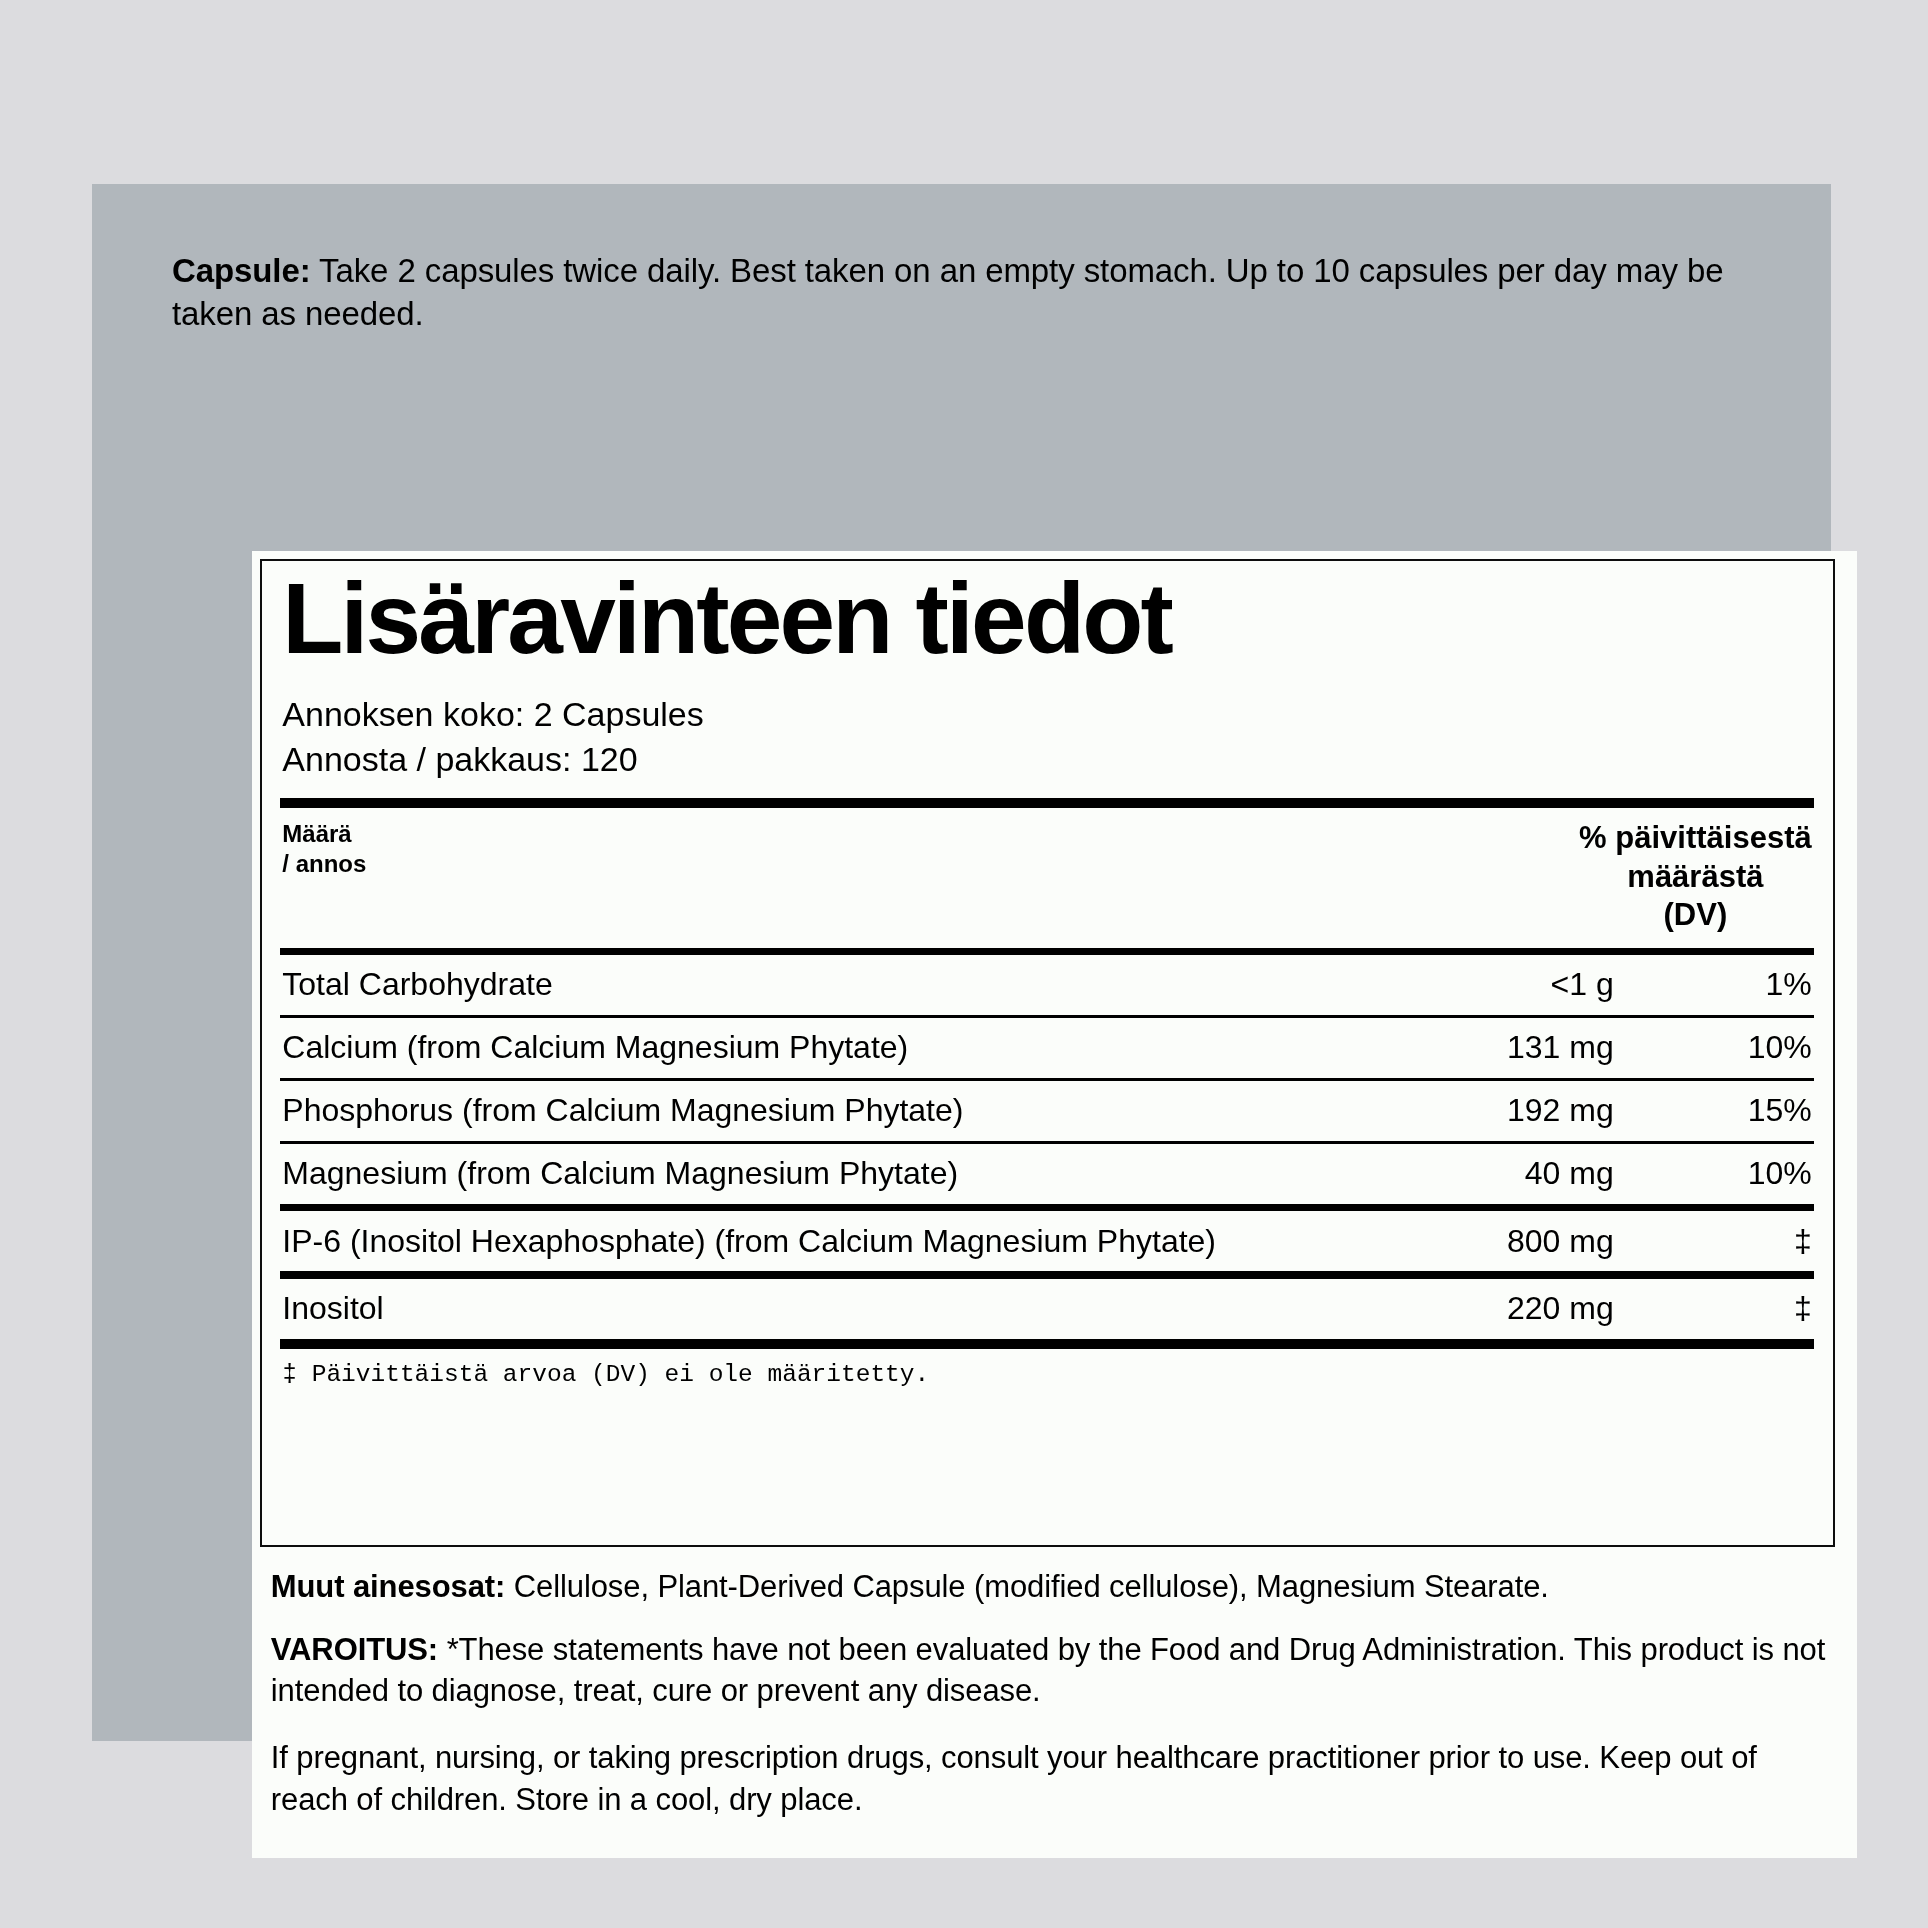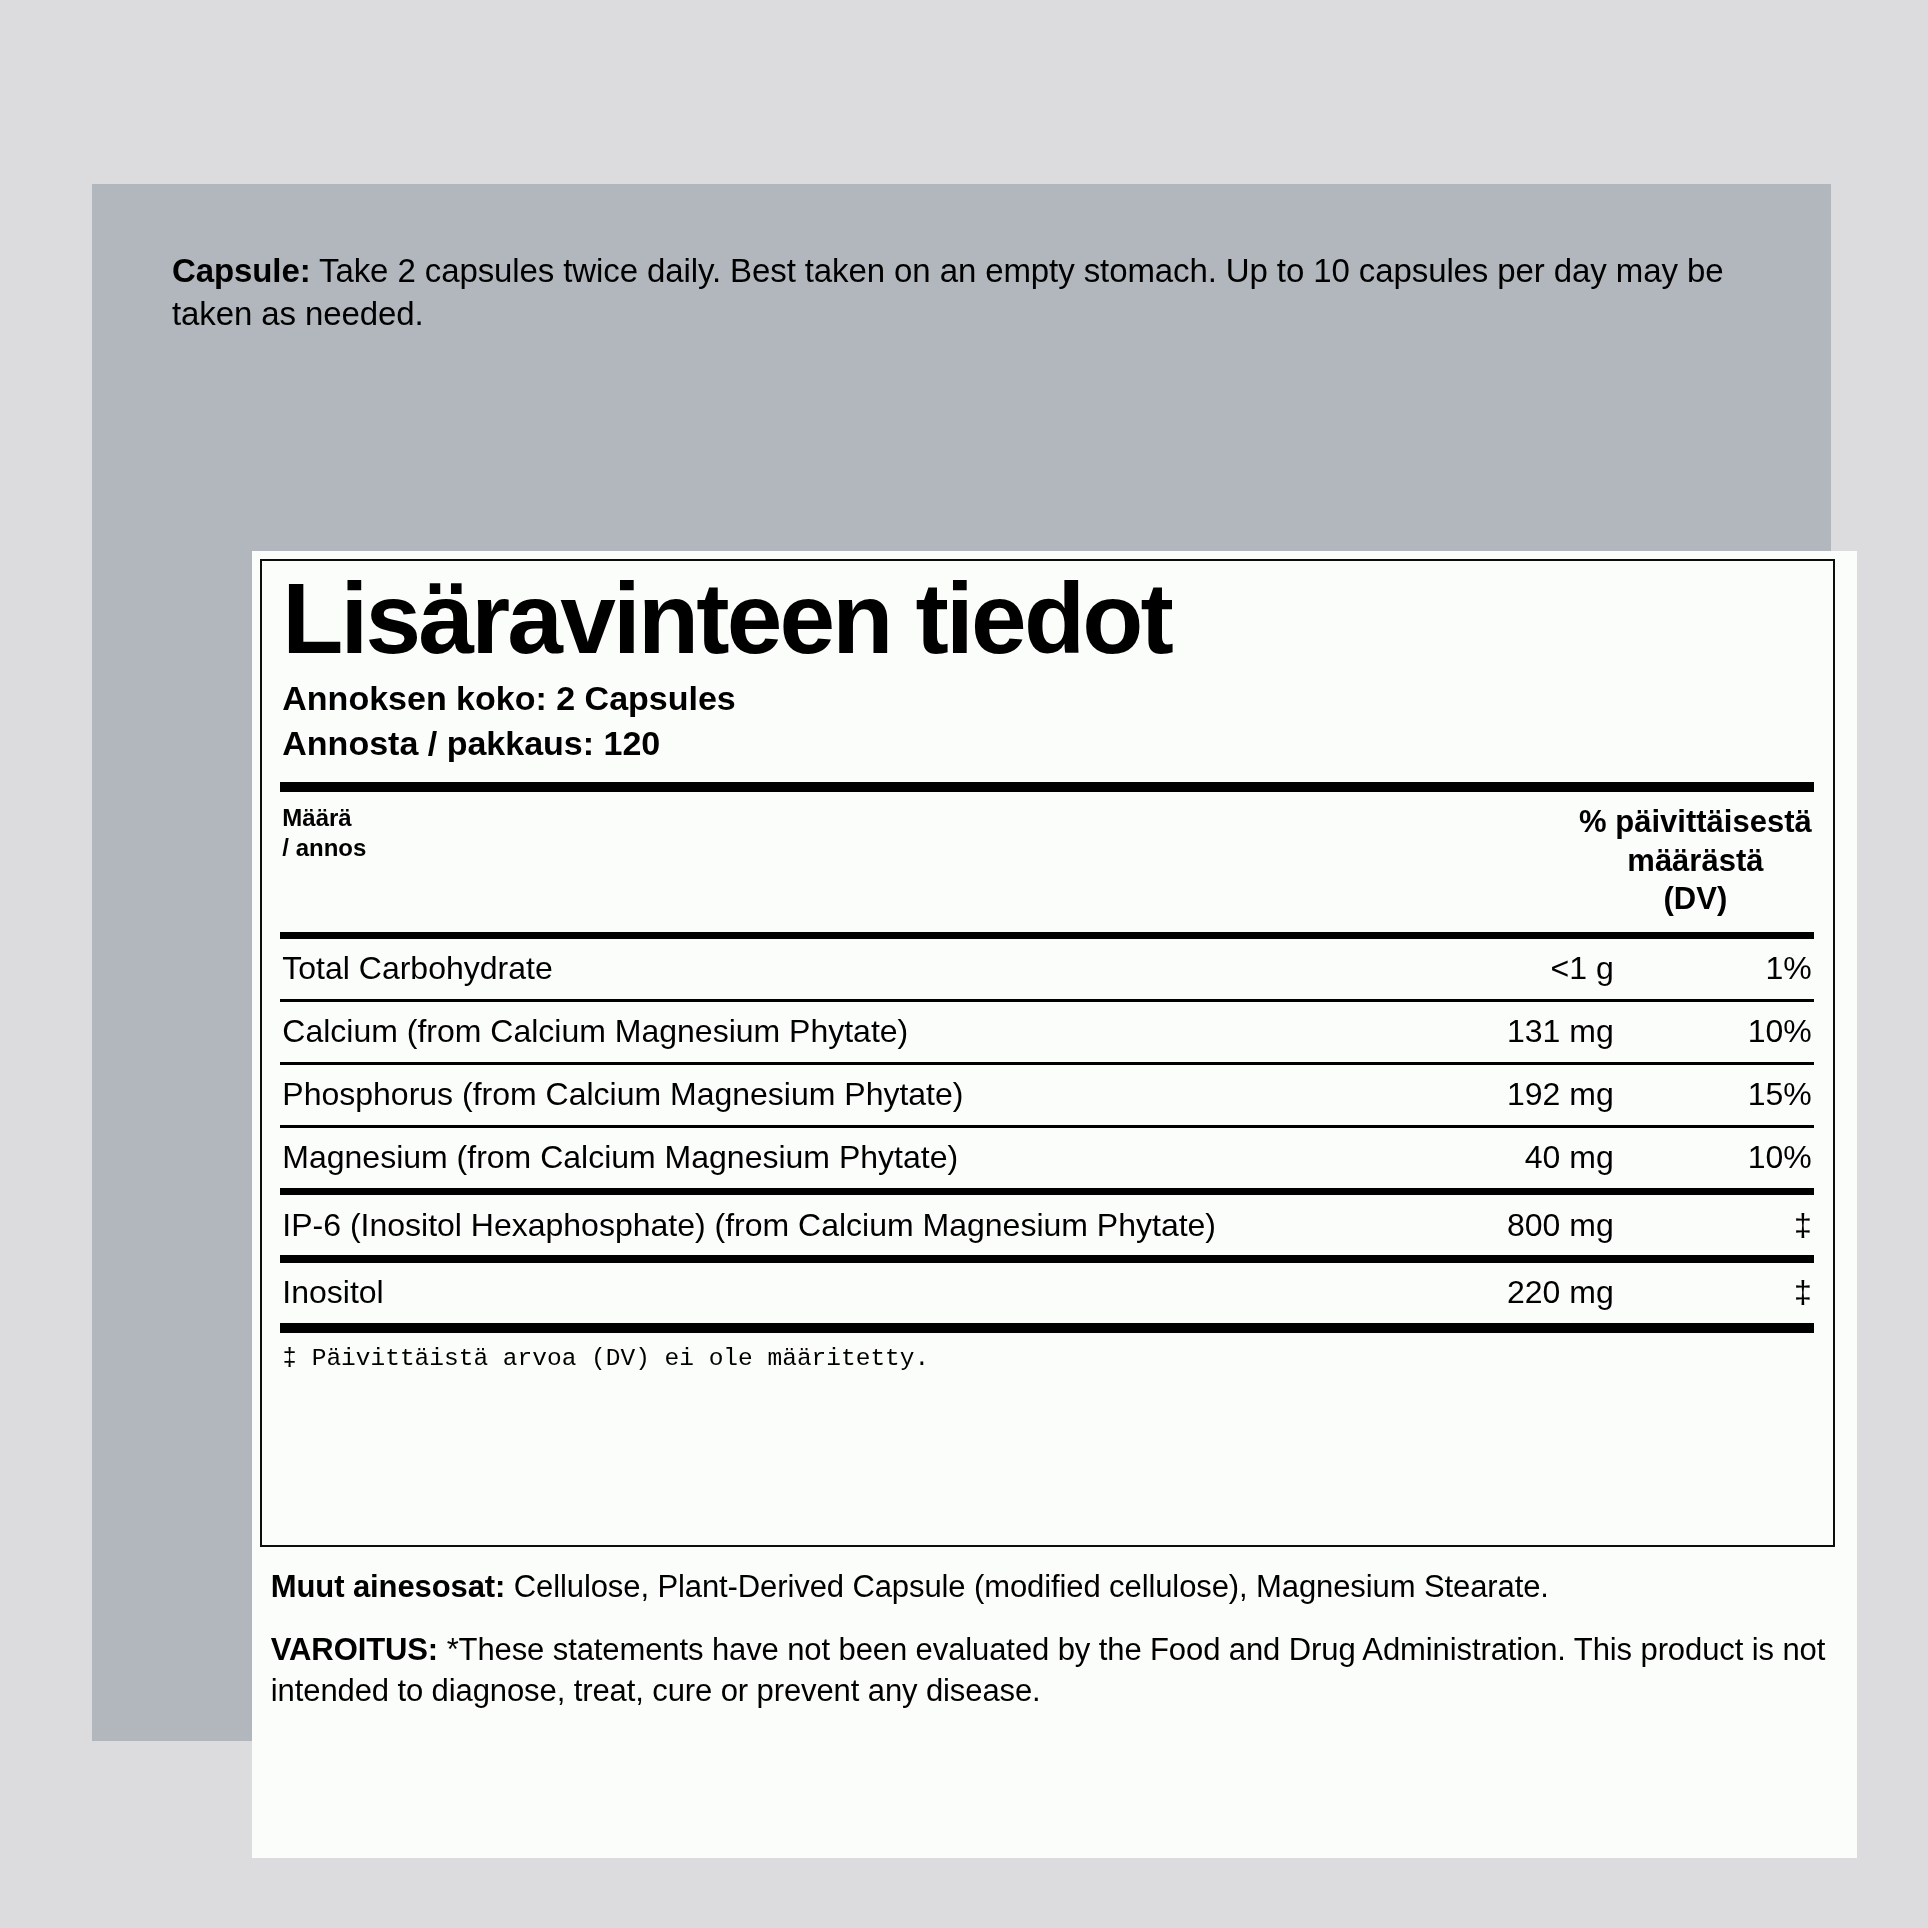--- a/index.html
+++ b/index.html
@@ -76,23 +76,22 @@
   }
 
   
   .serving-line {
     font-size: 34px;
     line-height: 1.34;
     margin-left: 3.8px;
     color: #000;
   }
   #serving-block {
-    margin-top: 5px;
+    margin-top: 21px;
     margin-bottom: 15px;
-    font-weight: bold;
   }
 
   
   .rule-thick {
     height: 10.4px;
     background: #000;
     margin: 0 1.9px;
   }
   .rule-medium {
     height: 7.5px;
@@ -264,17 +263,18 @@
 
       <div id="panel-footnote">‡ Päivittäistä arvoa (DV) ei ole määritetty.</div>
     </div>
 
     <div id="below-panel">
 
       <p class="para tight"><span class="lead">Muut ainesosat:</span> <span>Cellulose, Plant-Derived Capsule (modified cellulose), Magnesium Stearate.</span></p>
 
       <p class="para"><span class="lead">VAROITUS:</span> <span>*These statements have not been evaluated by the Food and Drug Administration. This product is not intended to diagnose, treat, cure or prevent any disease.</span></p>
 
+      <p class="para" id="para-storage">If pregnant, nursing, or taking prescription drugs, consult your healthcare practitioner prior to use. Keep out of reach of children. Store in a cool, dry place.</p>
     </div>
 
   </div>
 </div>
 
 
 </body></html>

